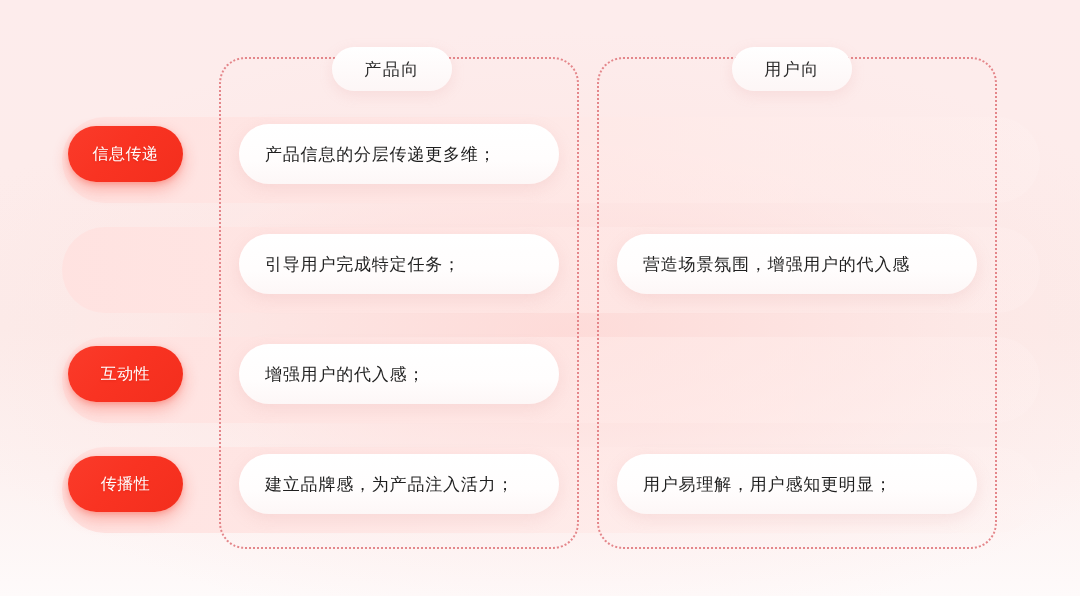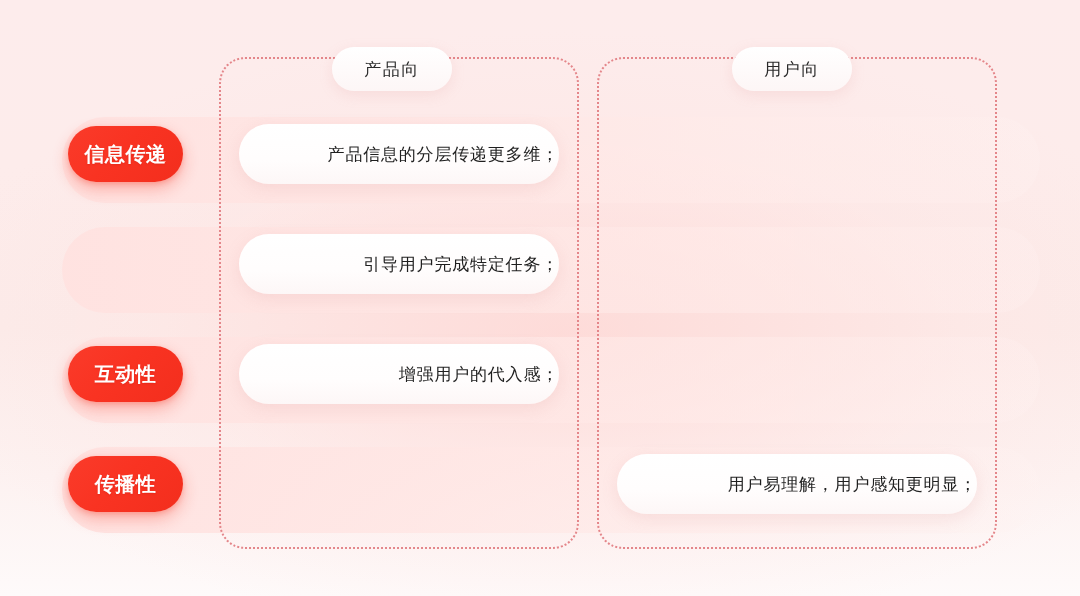--- a/index.html
+++ b/index.html
@@ -76,38 +76,37 @@
     background: linear-gradient(135deg, #fa3b2a 0%, #f93322 45%, #f32e1d 100%);
     box-shadow: 0 7px 16px rgba(244,50,30,0.30),
                 0 2px 5px rgba(244,50,30,0.22);
     display: flex;
     align-items: center;
     justify-content: center;
     z-index: 4;
   }
   .cat-pill .cat-text {
     color: #ffffff;
-    font-size: 20px;
-    font-weight: bold;
+    font-size: 16px;
+    font-weight: normal;
     letter-spacing: 0.5px;
     text-shadow: 0 1px 2px rgba(180,20,10,0.25);
     white-space: nowrap;
   }
 
   
   .card {
     position: absolute;
     height: 60px;
     border-radius: 30px;
     background: linear-gradient(180deg, #ffffff 0%, #fffdfd 60%, #fdf7f7 100%);
     box-shadow: 0 5px 16px rgba(214,140,140,0.17);
     display: flex;
     align-items: center;
     z-index: 5;
-    justify-content: flex-end;
   }
   .card .card-text {
     color: #1f1f1f;
     font-size: 17px;
     letter-spacing: 0.8px;
     padding-left: 26px;
     white-space: nowrap;
   }
   .card.col-left  { left: 239px; width: 320px; }
   .card.col-right { left: 617px; width: 360px; }
@@ -135,28 +134,34 @@
   <div class="cat-pill" style="top:126px;">
     <span class="cat-text">信息传递</span>
   </div>
   <div class="card col-left" style="top:124px;">
     <span class="card-text">产品信息的分层传递更多维；</span>
   </div>
 
   <div class="card col-left" style="top:234px;">
     <span class="card-text">引导用户完成特定任务；</span>
   </div>
+  <div class="card col-right" style="top:234px;">
+    <span class="card-text">营造场景氛围，增强用户的代入感</span>
+  </div>
 
   <div class="cat-pill" style="top:346px;">
     <span class="cat-text">互动性</span>
   </div>
   <div class="card col-left" style="top:344px;">
     <span class="card-text">增强用户的代入感；</span>
   </div>
 
   <div class="cat-pill" style="top:456px;">
     <span class="cat-text">传播性</span>
   </div>
+  <div class="card col-left" style="top:454px;">
+    <span class="card-text">建立品牌感，为产品注入活力；</span>
+  </div>
   <div class="card col-right" style="top:454px;">
     <span class="card-text">用户易理解，用户感知更明显；</span>
   </div>
 
 </div>
 
 </body></html>

